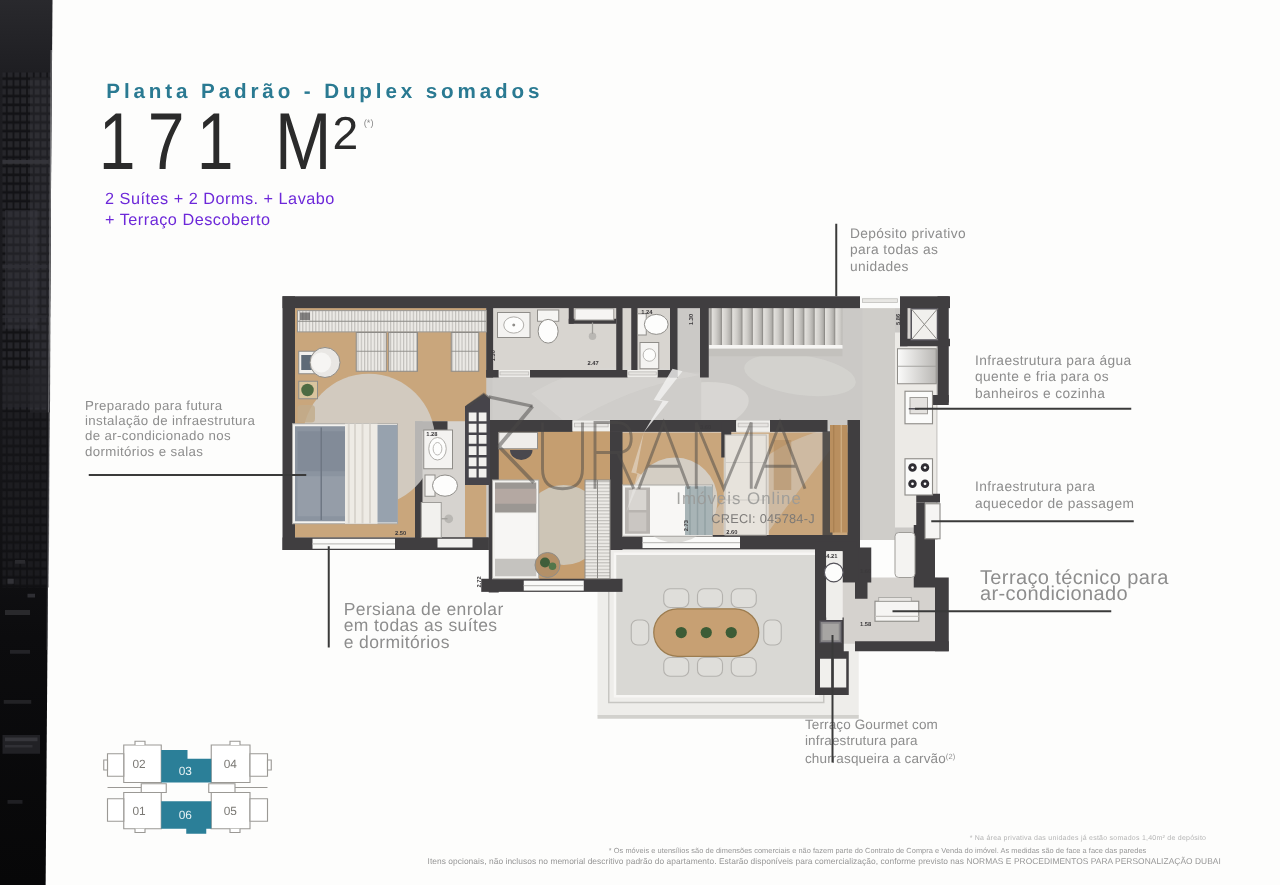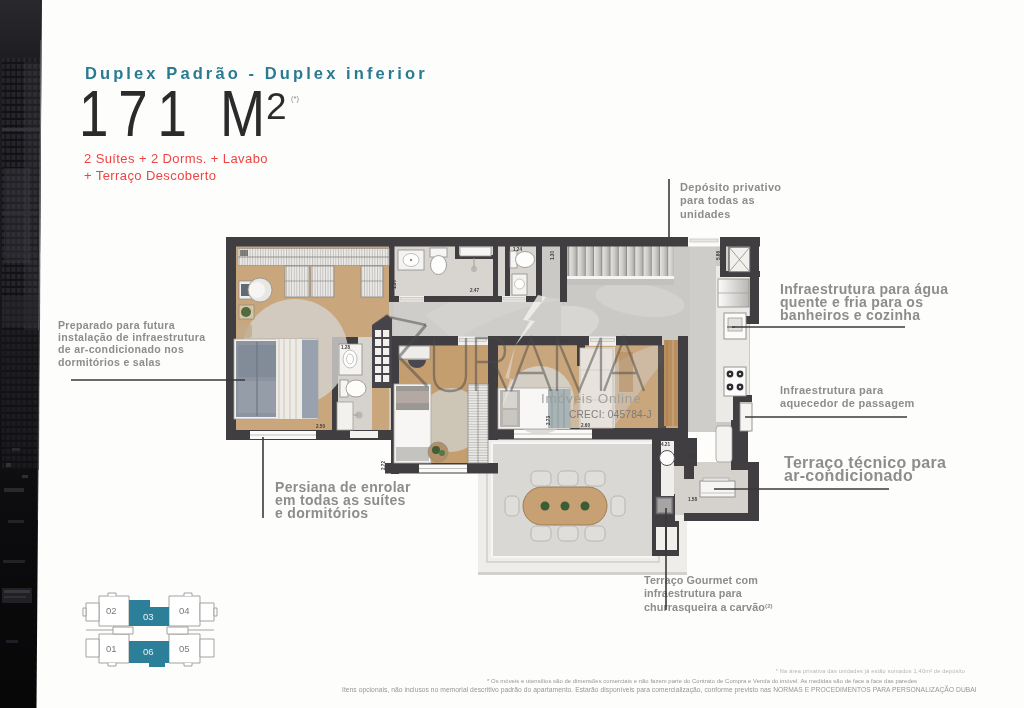--- a/index.html
+++ b/index.html
@@ -1,19 +1,19 @@
 <!DOCTYPE html>
 <html><head>
 <meta charset="utf-8">
 <style>
   html,body{margin:0;padding:0;}
   body{width:1024px;height:708px;position:relative;background:#fdfdfc;overflow:hidden;
        font-family:"Liberation Sans", sans-serif;}
   .abs{position:absolute;}
-  .callout{position:absolute;color:#8d8d8d;font-size:10.6px;line-height:12.2px;letter-spacing:0.3px;font-weight:bold;}
+  .callout{position:absolute;color:#8d8d8d;font-size:10.6px;line-height:12.2px;letter-spacing:0.3px;}
 </style>
 </head>
 <body>
 
 <svg class="abs" style="left:0;top:0;" width="46" height="708" viewBox="0 0 46 708">
   <defs>
     <pattern id="win" width="5.4" height="7" patternUnits="userSpaceOnUse">
       <rect width="5.4" height="7" fill="#121215"></rect>
       <rect x="0.7" y="1" width="4" height="4.8" fill="#26262b"></rect>
     </pattern>
@@ -42,40 +42,40 @@
   <rect x="4" y="590" width="26" height="3" fill="#36363b"></rect>
   <rect x="4" y="596" width="22" height="2" fill="#303035"></rect>
   <rect x="6" y="640" width="12" height="3" fill="#1f1f23"></rect>
   <rect x="12" y="448" width="8" height="3" fill="#2a2a2e"></rect>
   <rect x="6" y="463" width="5" height="4" fill="#323237"></rect>
   <rect x="22" y="475" width="6" height="3" fill="#2e2e33"></rect>
   <line x1="41" y1="40" x2="39" y2="330" stroke="#77777a" stroke-width="1" opacity="0.9"></line>
   <line x1="39" y1="330" x2="37.5" y2="520" stroke="#55555a" stroke-width="0.8" opacity="0.6"></line>
 </svg>
 
-<div class="abs" style="left:85px;top:64px;color:#2a7a92;font-weight:bold;font-size:16.5px;letter-spacing:3.1px;white-space:nowrap;">Duplex Padrão - Duplex inferior</div>
+<div class="abs" style="left:85px;top:64px;color:#2a7a92;font-weight:bold;font-size:16.5px;letter-spacing:3.1px;white-space:nowrap;">Planta Padrão - Duplex somados</div>
 
 <svg class="abs" style="left:0;top:0;" width="360" height="150" viewBox="0 0 360 150">
   <g fill="#2b2b2b" font-family="Liberation Sans">
     <text transform="translate(79,135.5) scale(0.82,1)" font-size="64.5" letter-spacing="12">171</text>
     <text transform="translate(220,135.5) scale(0.84,1)" font-size="64.5">M</text>
     <text x="266" y="119" font-size="37">2</text>
     <text x="291" y="101" font-size="7.5" fill="#888">(*)</text>
   </g>
 </svg>
 
-<div class="abs" style="left:84px;top:151px;color:#ef4444;font-size:13px;line-height:16.5px;letter-spacing:0.4px;">2 Suítes + 2 Dorms. + Lavabo<br>+ Terraço Descoberto</div>
-
-<div class="callout" style="left:58px;top:319px;">Preparado para futura<br>instalação de infraestrutura<br>de ar-condicionado nos<br>dormitórios e salas</div>
+<div class="abs" style="left:84px;top:151px;color:#6d28d9;font-size:13px;line-height:16.5px;letter-spacing:0.4px;">2 Suítes + 2 Dorms. + Lavabo<br>+ Terraço Descoberto</div>
+
+<div class="callout" style="left:68px;top:319px;">Preparado para futura<br>instalação de infraestrutura<br>de ar-condicionado nos<br>dormitórios e salas</div>
 
 <div class="callout" style="left:275px;top:481px;font-size:14px;line-height:12.8px;">Persiana de enrolar<br>em todas as suítes<br>e dormitórios</div>
 
 <div class="callout" style="left:680px;top:181px;font-size:11px;line-height:13.4px;">Depósito privativo<br>para todas as<br>unidades</div>
 
-<div class="callout" style="left:780px;top:283px;font-size:14px;line-height:12.8px;">Infraestrutura para água<br>quente e fria para os<br>banheiros e cozinha</div>
+<div class="callout" style="left:780px;top:283px;font-size:11px;line-height:12.8px;">Infraestrutura para água<br>quente e fria para os<br>banheiros e cozinha</div>
 
 <div class="callout" style="left:780px;top:384px;font-size:11px;line-height:12.8px;">Infraestrutura para<br>aquecedor de passagem</div>
 
 <div class="callout" style="left:784px;top:457px;font-size:16px;line-height:12.8px;">Terraço técnico para<br>ar-condicionado</div>
 
 <div class="callout" style="left:644px;top:574px;font-size:10.8px;line-height:12.8px;letter-spacing:0.1px;">Terraço Gourmet com<br>infraestrutura para<br>churrasqueira a carvão<span style="font-size:6px;vertical-align:3px;">(2)</span></div>
 
 <div class="abs" style="right:59px;top:668px;color:#b5b5b5;font-size:5.6px;letter-spacing:0.2px;">* Na área privativa das unidades já estão somados 1,40m² de depósito</div>
 
 <div class="abs" style="left:487px;top:678px;color:#969696;font-size:5.9px;letter-spacing:0.05px;">* Os móveis e utensílios são de dimensões comerciais e não fazem parte do Contrato de Compra e Venda do imóvel. As medidas são de face a face das paredes</div>

